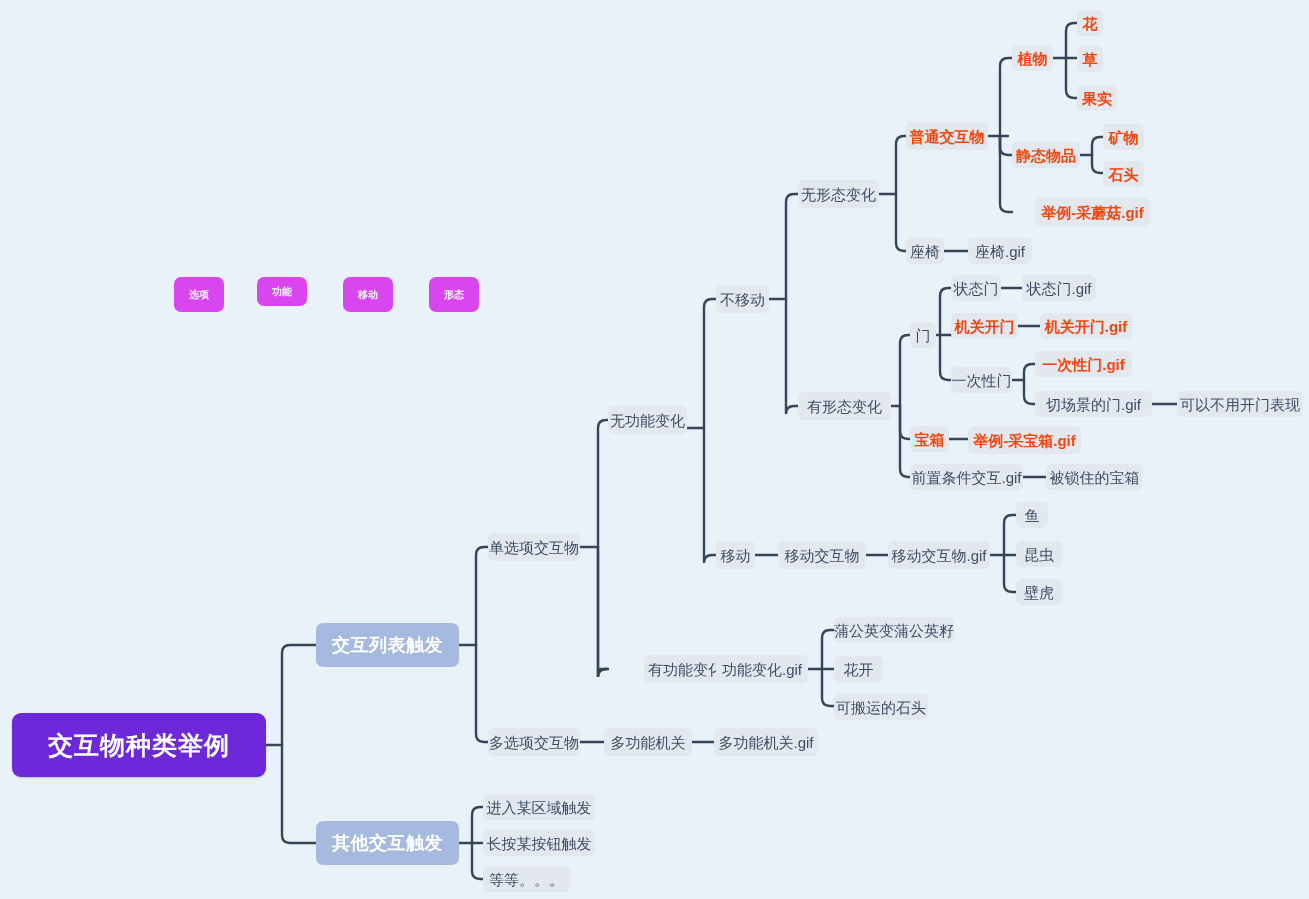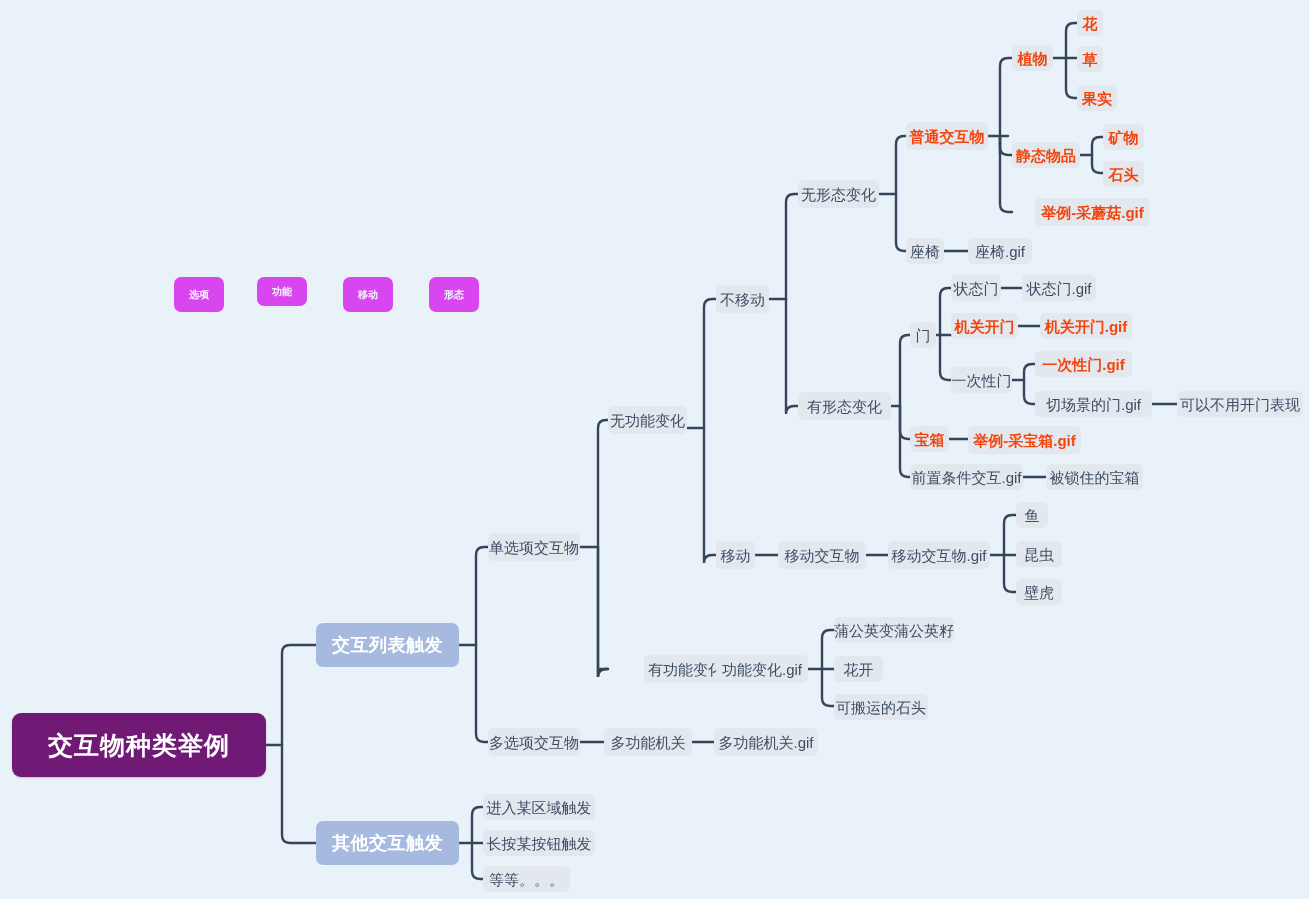--- a/index.html
+++ b/index.html
@@ -15,21 +15,21 @@
   .node{
     position:absolute;
     box-sizing:border-box;
     display:flex;align-items:center;justify-content:center;
     white-space:nowrap;
     border-radius:6px;
     line-height:1;
   }
   
   .n-root{
-    background:#701a75;color:#ffffff;
+    background:#6d28d9;color:#ffffff;
     font-size:25px;font-weight:bold;
     border-radius:9px;
     letter-spacing:1px;
     box-shadow:0 1px 2px rgba(40,55,75,.25);
   }
   
   .n-lvl1{
     background:#a5bade;color:#ffffff;
     font-size:18px;font-weight:bold;
     border-radius:7px;

